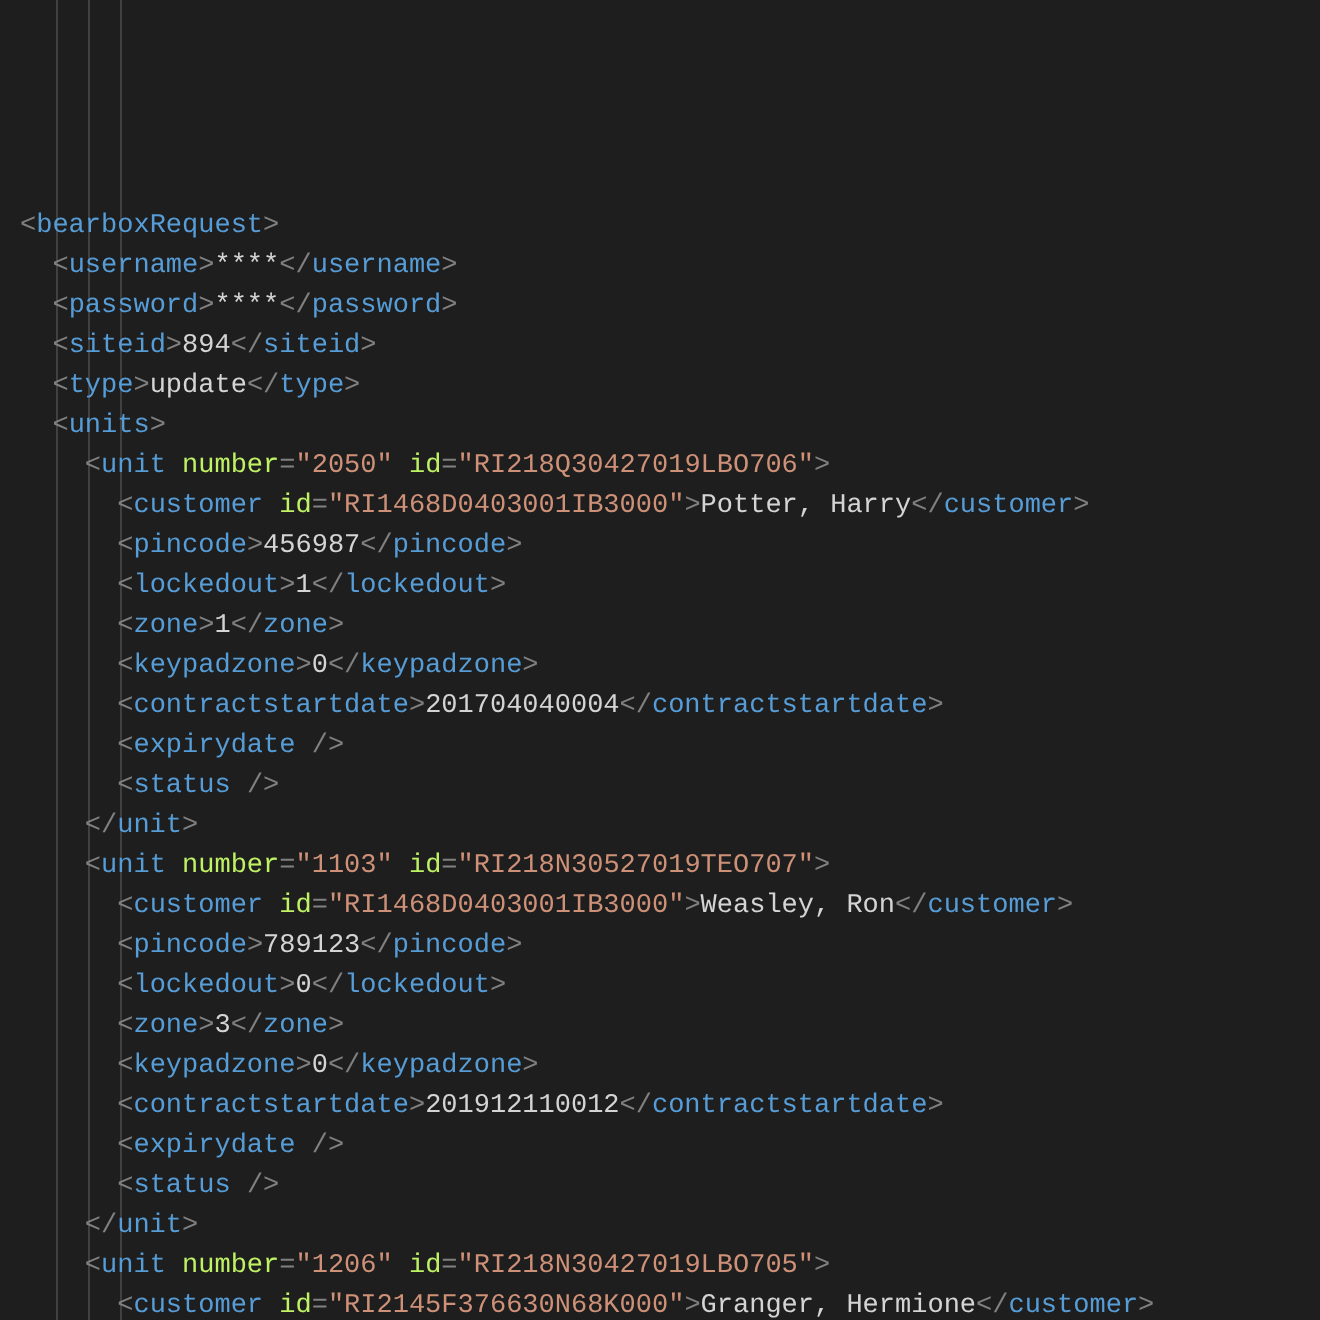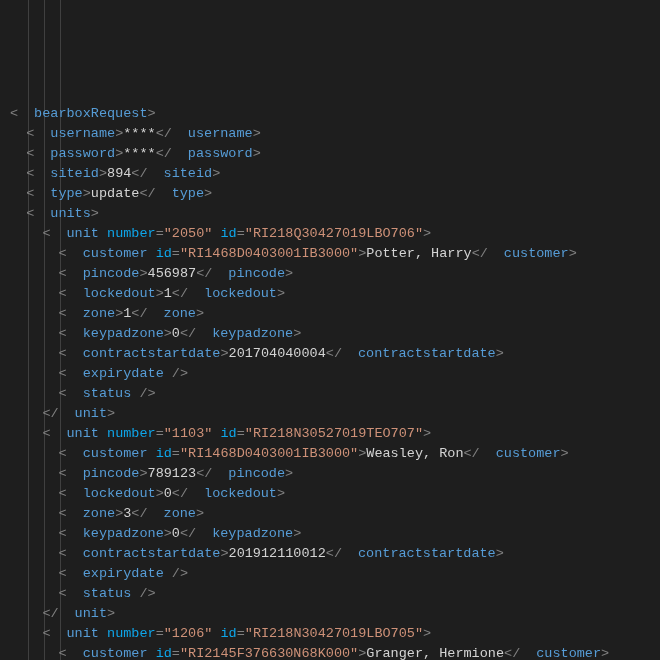--- a/index.html
+++ b/index.html
@@ -14,22 +14,22 @@
     font-family: Consolas, "Courier New", monospace;
     font-size: 13.5px;
     line-height: 20px;
     color: #d4d4d4;
     padding: 4px 0 0 10px;
     white-space: pre;
     position: relative;
   }
   .line { display: block; position: relative; white-space: pre; }
   .pun   { color: #808080; } 
-  .tag   { color: #569cd6; margin-left: 16px; }
-  .attr  { color: #0ea5e9; }
+  .tag   { color: #569cd6; }
+  .attr  { color: #bef264; }
   .str   { color: #ce9178; }
   .txt   { color: #d4d4d4; }
 
   
   .guide {
     position: absolute;
     top: 0;
     bottom: 0;
     width: 0;
     border-left: 1px solid #404040;

